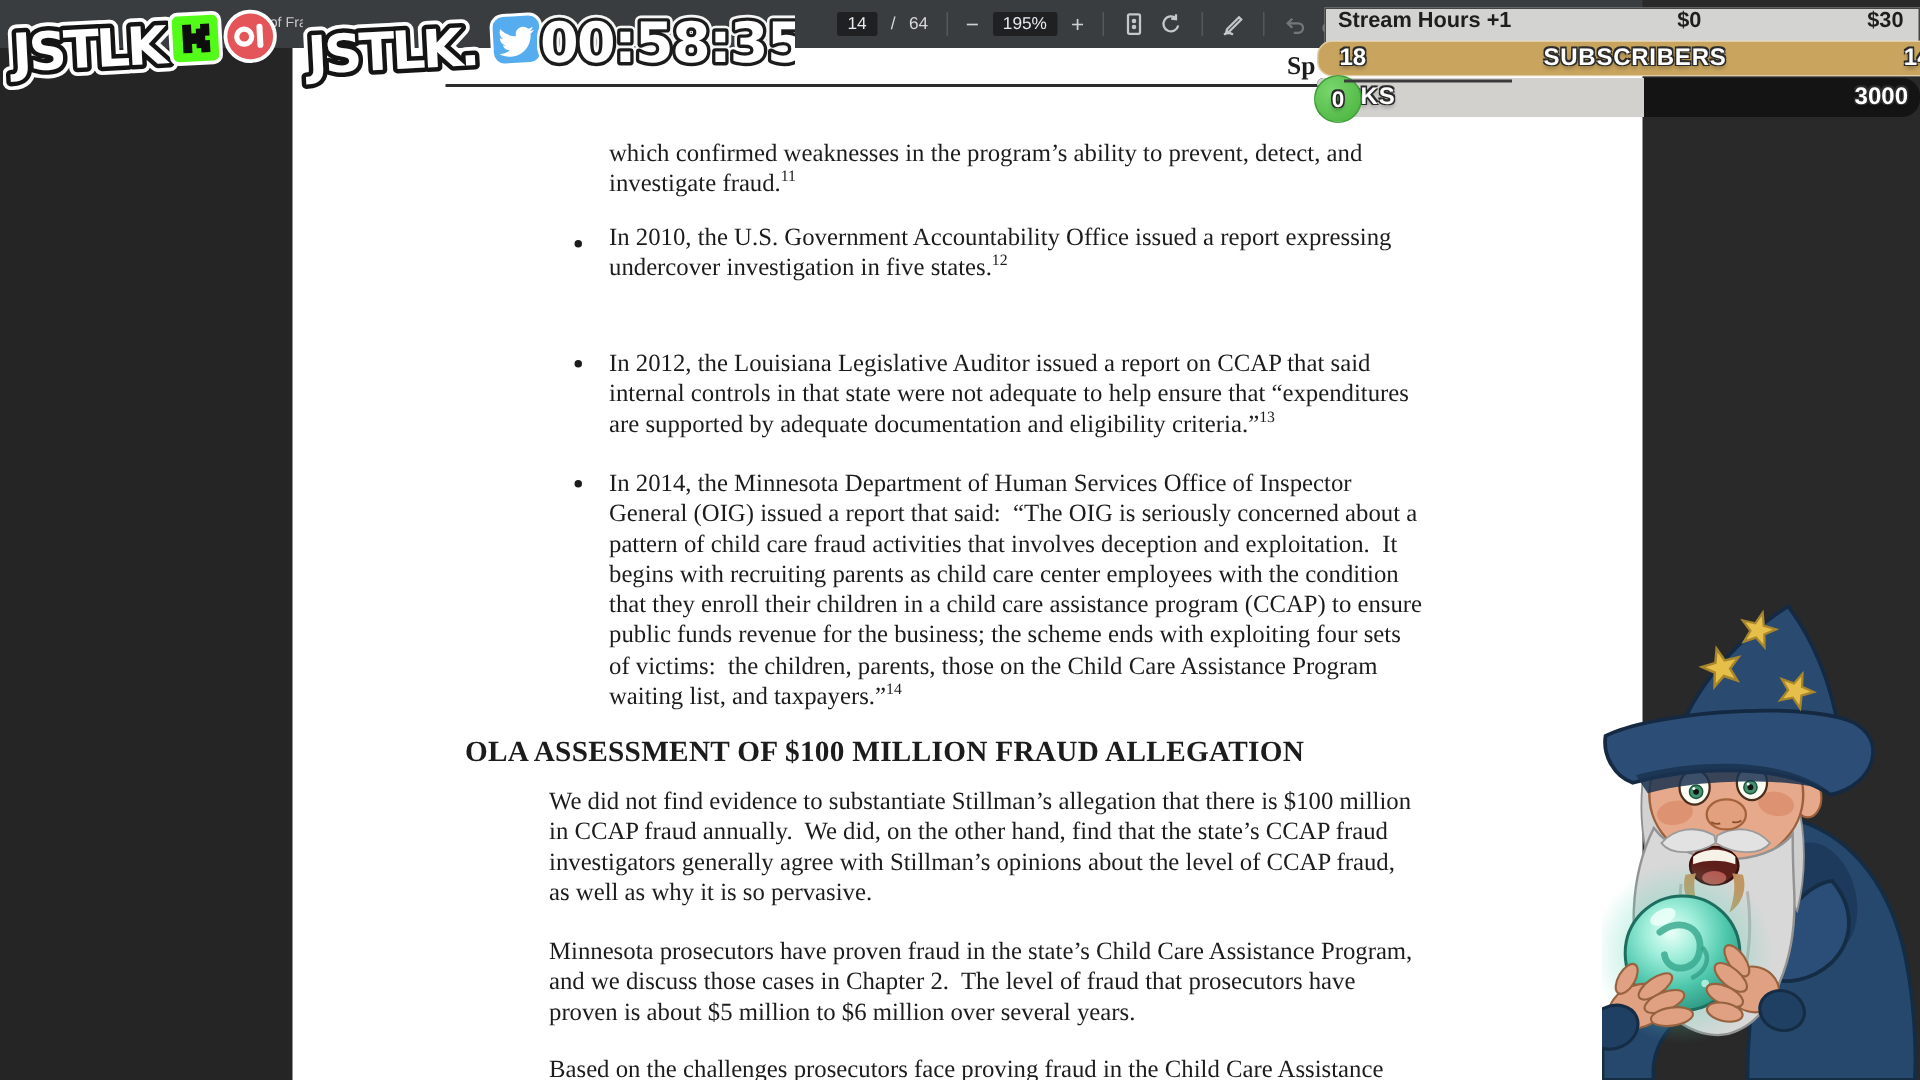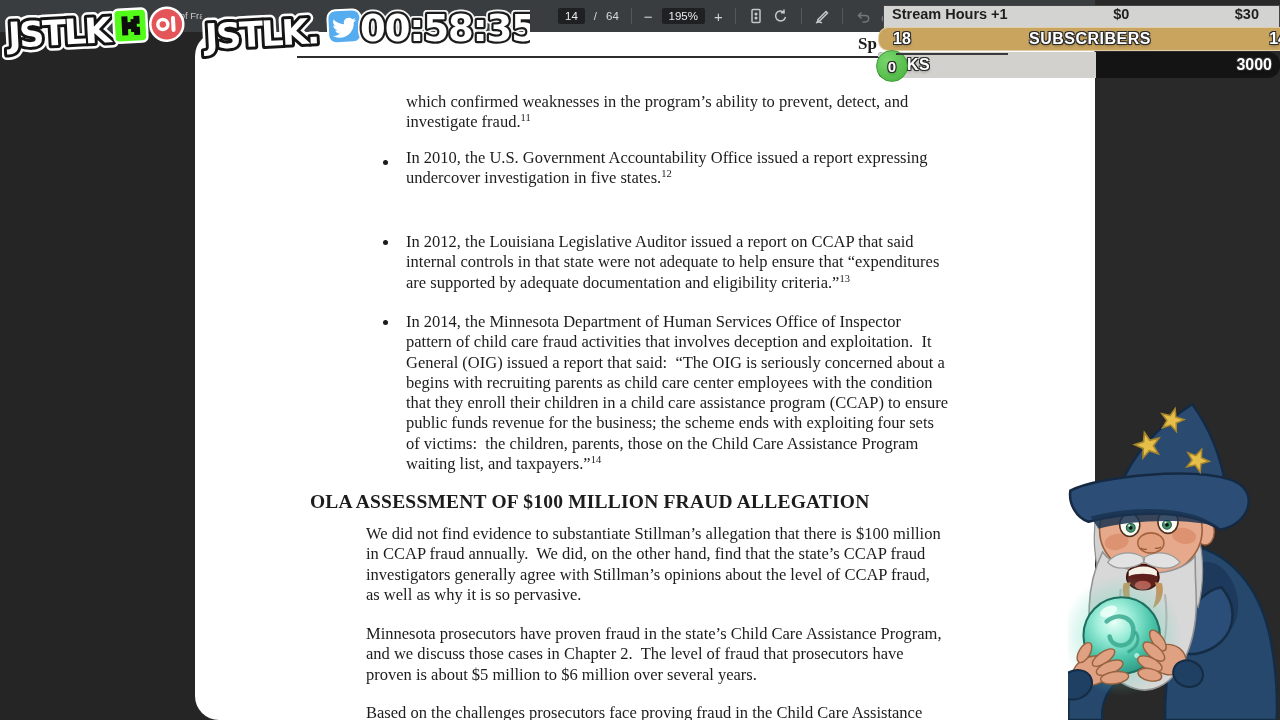--- a/index.html
+++ b/index.html
@@ -17,37 +17,37 @@
                  gap:9px;color:#d7d9da;font-size:11.5px;z-index:3;}
   .tb-box{background:#1e2021;border-radius:2px;padding:2px 7px;color:#e8eaed;}
   .tb-sep{width:1px;height:16px;background:#55585b;margin:0 3px;}
   .tb-btn{font-size:15px;color:#cfd2d4;line-height:1;cursor:default;}
   .tb-ico{display:flex;align-items:center;}
   .tb-ico svg{stroke:#c5c8ca;fill:none;stroke-width:1.5;}
   .tb-ico.dim svg{stroke:#74777a;}
 
   
   .doc-page{position:absolute;left:195px;top:32px;width:900px;height:688px;background:#ffffff;z-index:2;
-            font-family:"Liberation Serif",serif;color:#1c1c1c;border-radius:24px;}
+            font-family:"Liberation Serif",serif;color:#1c1c1c;}
   .doc-header{position:absolute;left:663px;top:2px;font-weight:bold;font-size:17px;white-space:pre;}
   .doc-rule{position:absolute;left:102px;top:24px;width:780px;height:2px;background:#2d2d2d;}
   .tblock{position:absolute;font-size:16.5px;line-height:20.3px;}
   .dline{white-space:pre;}
   .dline sup{font-size:10.5px;vertical-align:super;line-height:0;}
   .bdot{position:absolute;width:5px;height:5px;border-radius:50%;background:#1c1c1c;}
   .doc-h1{position:absolute;left:115px;top:459px;font-size:19.5px;font-weight:bold;white-space:pre;
           letter-spacing:.2px;}
 
   
   .goal-row1{position:absolute;left:883px;top:5px;width:395px;height:22px;background:#d3d3d1;
              border:1px solid #454545;display:flex;align-items:flex-start;z-index:20;
              font-size:14.5px;font-weight:bold;color:#1e1e1e;}
   .goal-row1 .lbl{padding-left:8px;white-space:pre;}
   .goal-row1 .mid{flex:1;text-align:center;}
-  .goal-row1 .right{padding-right:20px;}
+  .goal-row1 .right{padding-right:10px;}
   .goal-row2{position:absolute;left:878px;top:27px;width:418px;height:24px;background:#c8a45f;
              border-radius:10px 0 0 10px;border:1px solid rgba(255,255,255,.45);box-sizing:border-box;
              display:flex;align-items:center;z-index:21;font-size:16px;font-weight:bold;}
   .goal-row2 .lbl{flex:1;text-align:center;letter-spacing:.5px;}
   .goal-row2 .cur{padding-left:14px;}
   .goal-row2 .tgt{padding-right:8px;}
   .goal-tick{position:absolute;left:896px;top:53px;width:112px;height:2px;background:#3b3b3b;z-index:23;}
   .goal-row3{position:absolute;left:878px;top:52px;width:402px;height:26px;background:#141414;
              border-radius:4px 12px 12px 6px;display:flex;align-items:center;z-index:22;
              font-size:16px;font-weight:bold;overflow:visible;}
@@ -145,22 +145,22 @@
     <div class="bdot" style="left:188px;top:208px;"></div>
     <div class="tblock" style="left:211px;top:200px;">
       <div class="dline"><span>In 2012, the Louisiana Legislative Auditor issued a report on CCAP that said</span></div>
       <div class="dline"><span>internal controls in that state were not adequate to help ensure that “expenditures</span></div>
       <div class="dline"><span>are supported by adequate documentation and eligibility criteria.”</span><sup>13</sup></div>
     </div>
 
     <div class="bdot" style="left:188px;top:288px;"></div>
     <div class="tblock" style="left:211px;top:280px;">
       <div class="dline"><span>In 2014, the Minnesota Department of Human Services Office of Inspector</span></div>
+      <div class="dline"><span>General (OIG) issued a report that said:  “The OIG is seriously concerned about a</span></div>
       <div class="dline"><span>pattern of child care fraud activities that involves deception and exploitation.  It</span></div>
-      <div class="dline"><span>General (OIG) issued a report that said:  “The OIG is seriously concerned about a</span></div>
       <div class="dline"><span>begins with recruiting parents as child care center employees with the condition</span></div>
       <div class="dline"><span>that they enroll their children in a child care assistance program (CCAP) to ensure</span></div>
       <div class="dline"><span>public funds revenue for the business; the scheme ends with exploiting four sets</span></div>
       <div class="dline"><span>of victims:  the children, parents, those on the Child Care Assistance Program</span></div>
       <div class="dline"><span>waiting list, and taxpayers.”</span><sup>14</sup></div>
     </div>
 
     <div class="doc-h1">OLA ASSESSMENT OF $100 MILLION FRAUD ALLEGATION</div>
 
     <div class="tblock" style="left:171px;top:492px;">

